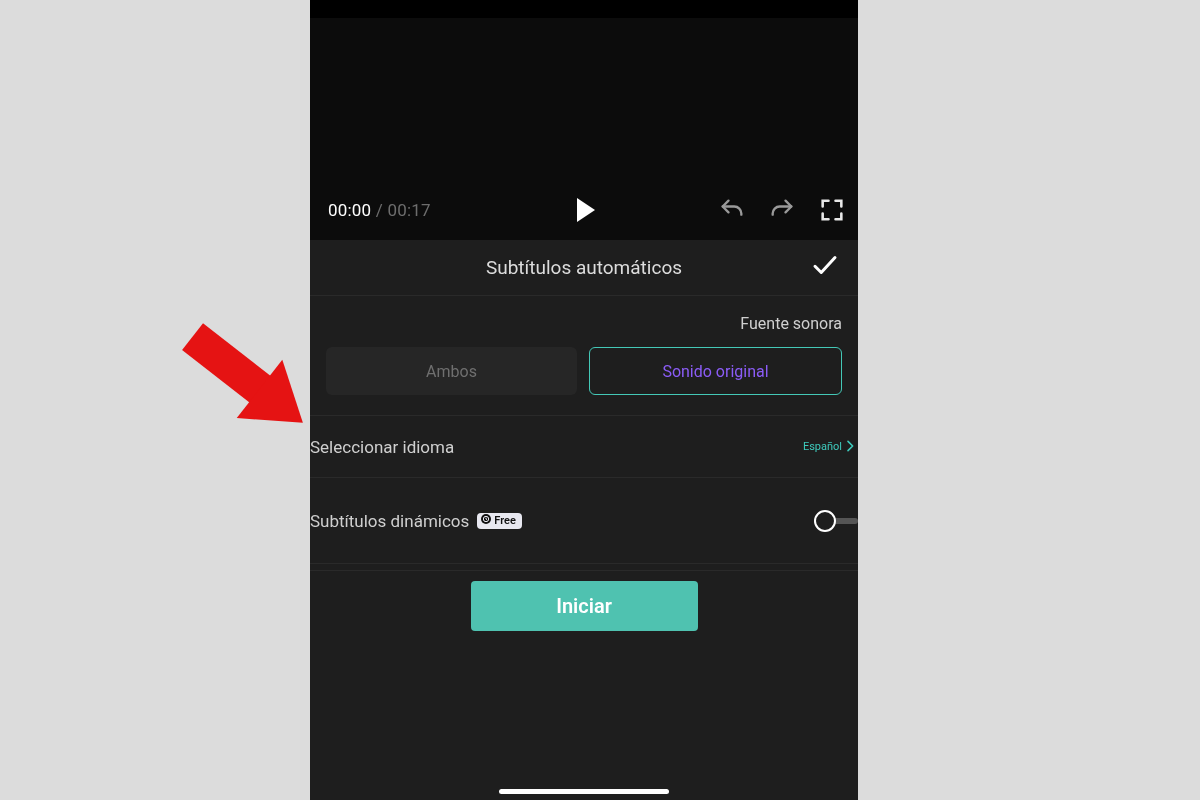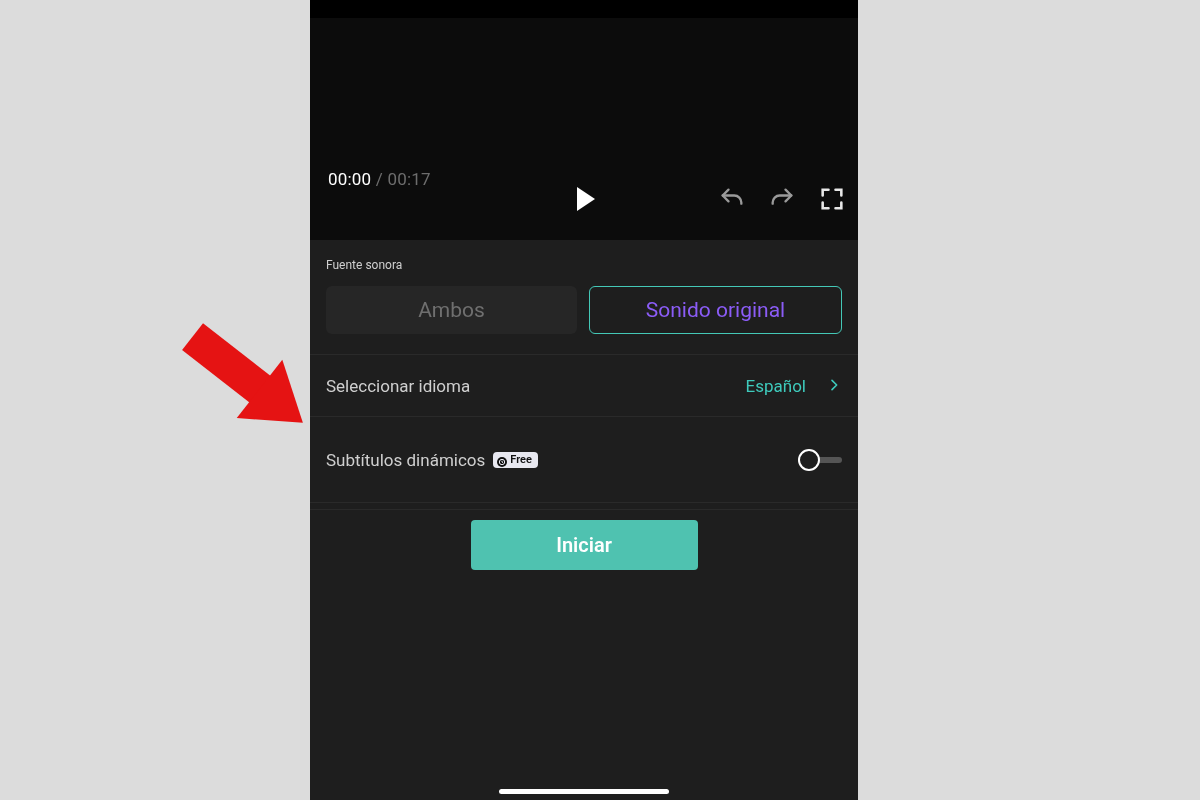--- a/index.html
+++ b/index.html
@@ -23,24 +23,25 @@
   .preview {
     position: absolute;
     left: 0; top: 18px;
     width: 100%;
     height: 222px;
     background: #0c0c0c;
   }
 
   .timebar {
     position: absolute;
-    left: 0; bottom: 11px;
+    left: 0; bottom: 0;
     width: 100%;
     height: 60px;
     display: flex;
+    align-items: center;
   }
   .time { padding-left: 18px; font-size: 17px; letter-spacing: .2px; }
   .time .cur { color: #fff; }
   .time .tot { color: #6d6d6d; }
 
   .play-btn {
     position: absolute;
     left: 50%;
     transform: translateX(-50%);
     top: 14px;
@@ -84,67 +85,67 @@
   .panel-title { font-size: 19px; color: #dcdcdc; }
   .confirm {
     position: absolute; right: 16px; top: 10px;
     width: 34px; height: 34px;
     display: flex; align-items: center; justify-content: center;
     color: #fff; cursor: pointer;
   }
   .confirm svg { width: 30px; height: 30px; }
 
   .section { padding: 18px 16px 0 16px; border-bottom: 1px solid #2a2a2a; }
-  .sec-label { color: #cfcfcf; font-size: 12px; margin-bottom: 14px; }
+  .sec-label { color: #cfcfcf; font-size: 16px; margin-bottom: 14px; text-align: right; }
 
   .seg {
     display: flex; gap: 12px; padding-bottom: 20px;
   }
   .seg-btn {
     flex: 1;
     height: 48px;
     border-radius: 6px;
     display: flex; align-items: center; justify-content: center;
-    font-size: 21px;
+    font-size: 16px;
     color: #6f6f6f;
     background: #262626;
     cursor: pointer;
   }
   .seg-btn.selected {
     background: transparent;
     border: 1.5px solid #44c8b7;
     color: #8b5cf6;
   }
 
   .row {
     height: 62px;
     display: flex; align-items: center; justify-content: space-between;
     border-bottom: 1px solid #2a2a2a;
-    padding: 0 16px;
+    padding: 0 0;
     position: relative;
   }
   .row:last-of-type { border-bottom: none; }
   .row-label { color: #cfcfcf; font-size: 17px; display: flex; align-items: center; gap: 8px; }
 
   .lang-val {
-    color: #3ecabc; font-size: 17px;
-    display: flex; align-items: center; gap: 20px;
+    color: #3ecabc; font-size: 11px;
+    display: flex; align-items: center; gap: 0;
     cursor: pointer;
   }
   .chev { display: inline-block; transform: translateY(1px); }
   .chev svg { width: 16px; height: 16px; }
 
   .badge {
     background: #e8e8f0;
     color: #111;
     border-radius: 4px;
     font-size: 11px;
     font-weight: 600;
     padding: 1px 6px 1px 4px;
-    display: inline-flex; align-items: flex-end; gap: 3px;
+    display: inline-flex; align-items: flex-start; gap: 3px;
     line-height: 14px;
   }
   .badge .dot {
     width: 10px; height: 10px; border-radius: 50%;
     background: #111; display: inline-flex;
     align-items: center; justify-content: center;
   }
   .badge .dot svg { width: 8px; height: 8px; }
 
   .toggle {
@@ -233,20 +234,30 @@
                 <path d="M4 15v5h5"></path>
                 <path d="M20 15v5h-5"></path>
               </svg>
           </span>
         </div>
       </div>
     </div>
   </div>
 
   <div class="panel">
+    <div class="panel-head">
+      <div class="panel-title">Subtítulos automáticos</div>
+      <div class="confirm">
+        <span>
+          <svg viewBox="0 0 24 24" fill="none" stroke="currentColor" stroke-width="2.4" stroke-linecap="round" stroke-linejoin="round">
+              <polyline points="4 13 9 18 20 6"></polyline>
+            </svg>
+        </span>
+      </div>
+    </div>
 
     <div class="section">
       <div class="sec-label">Fuente sonora</div>
       <div class="seg">
         <div class="seg-btn">Ambos</div>
         <div class="seg-btn selected">Sonido original</div>
       </div>
     </div>
 
     <div class="row">

